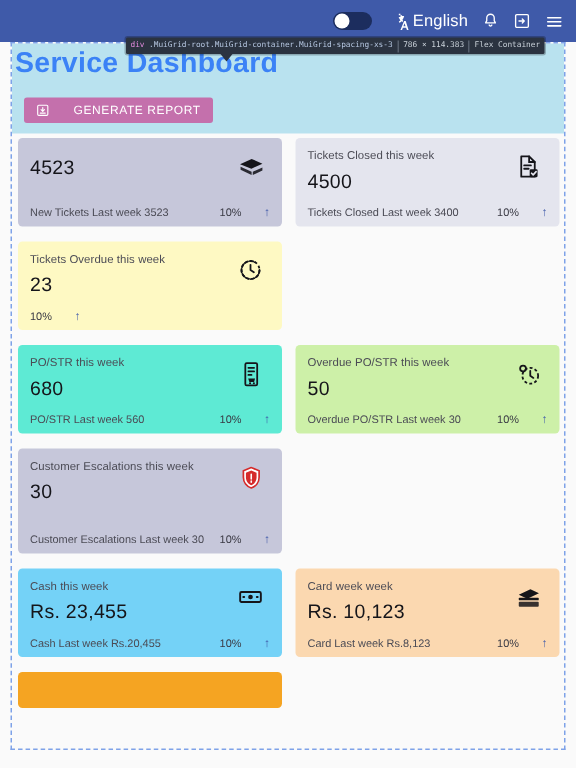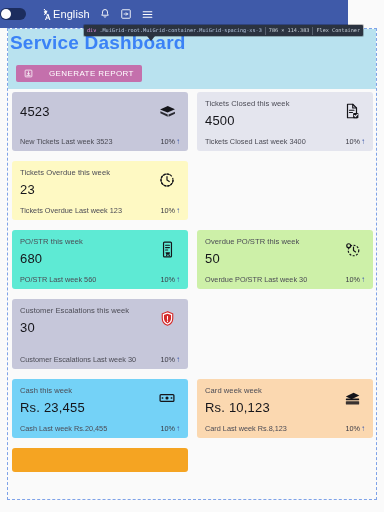--- a/index.html
+++ b/index.html
@@ -7,23 +7,23 @@
     width: 384px; height: 512px;
     overflow: hidden;
     font-family: "Liberation Sans", sans-serif;
     background: #fafafa;
   }
   #app { position: relative; width: 384px; height: 512px; background: #fafafa; }
 
   
   .appbar {
     position: absolute; top: 0; left: 0;
-    width: 348px; height: 28px;
+    width: 384px; height: 28px;
     background: #3f5aa9;
-    display: flex; align-items: center; justify-content: flex-start;
+    display: flex; align-items: center; justify-content: flex-end;
     padding-right: 8px; gap: 9px;
     z-index: 5;
   }
   .toggle {
     width: 26px; height: 12px; border-radius: 7px;
     background: #1c2d5e; position: relative; margin-right: 4px;
     flex: 0 0 auto;
   }
   .toggle .knob {
     position: absolute; top: 1px; left: 1px;
@@ -121,21 +121,21 @@
   }
   .card .foot {
     margin-top: auto;
     display: flex; align-items: center; justify-content: space-between;
     gap: 4px;
     padding: 3px 0 5px 0;
   }
   .card .foot .prev { font-size: 7.3px; color: #4b4b55; max-width: 118px; }
   .card .foot .delta {
     font-size: 7.3px; color: #3a3a44;
-    display: flex; align-items: center; gap: 1px;
+    display: flex; align-items: center; gap: 15px;
     white-space: nowrap;
   }
   .card .foot .delta .arrow { color: #3f5aa9; font-size: 8px; line-height: 1; }
   .card .card-icon {
     position: absolute; top: 9px; right: 11px;
     width: 20px; height: 20px;
     display: flex; align-items: center; justify-content: center;
   }
   .card .card-icon svg { display: block; }
   .card.tall { min-height: 70px; }
@@ -250,21 +250,20 @@
       <div class="title">Tickets Overdue this week</div>
       <div class="value">23</div>
       <div class="card-icon">
         <svg width="18" height="18" viewBox="0 0 24 24" fill="none" stroke="#15151a" stroke-width="1.6">
           <path d="M20 12a8 8 0 1 1-4-6.9" stroke-linecap="round" stroke-dasharray="3 1.6"></path>
           <circle cx="12" cy="12" r="8" stroke-dasharray="2.4 2.2"></circle>
           <path d="M12 7.4V12l3 2" stroke-linecap="round" stroke-linejoin="round" stroke-dasharray="0"></path>
         </svg>
       </div>
       <div class="foot">
-        <span class="prev">Tickets Overdue Last week 123</span>
         <span class="delta">
           <span>10%</span>
           <span class="arrow">↑</span>
         </span>
       </div>
     </div>
 
     <div style="width:176px;height:0"></div>
 
     <div class="card" style="background:#5eead4">

